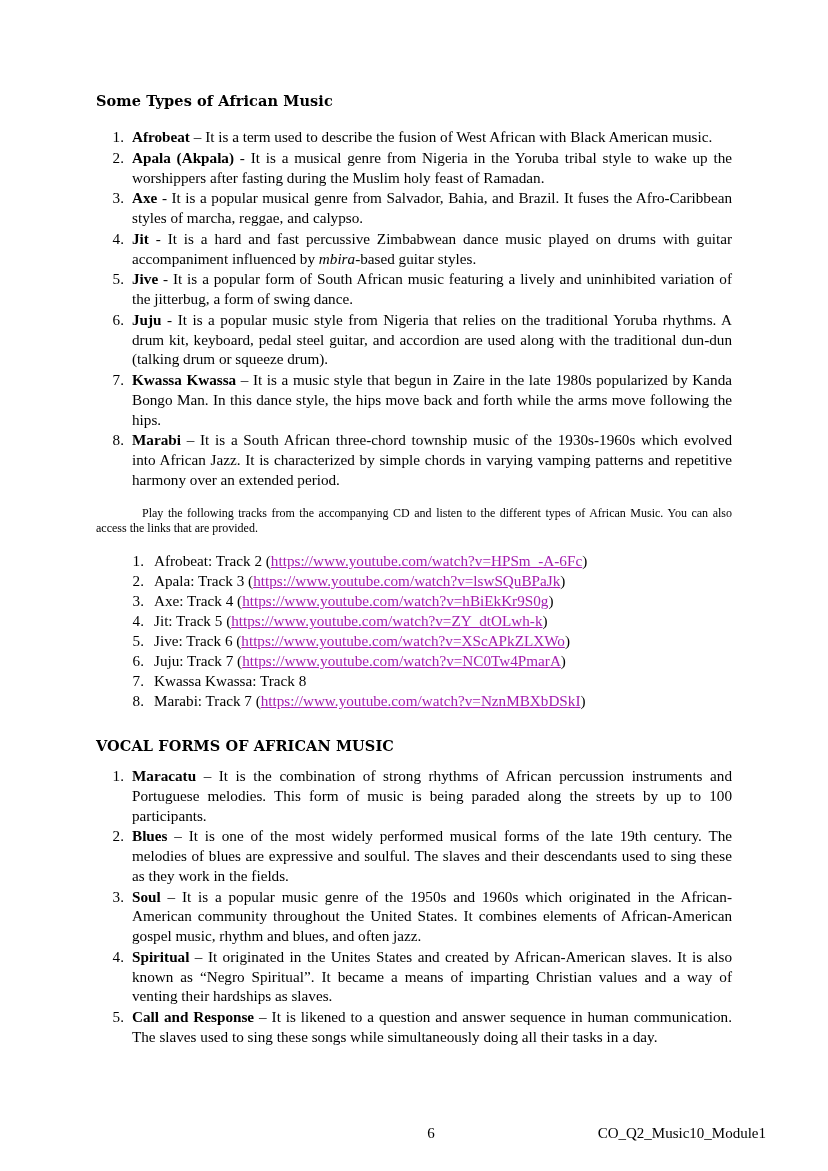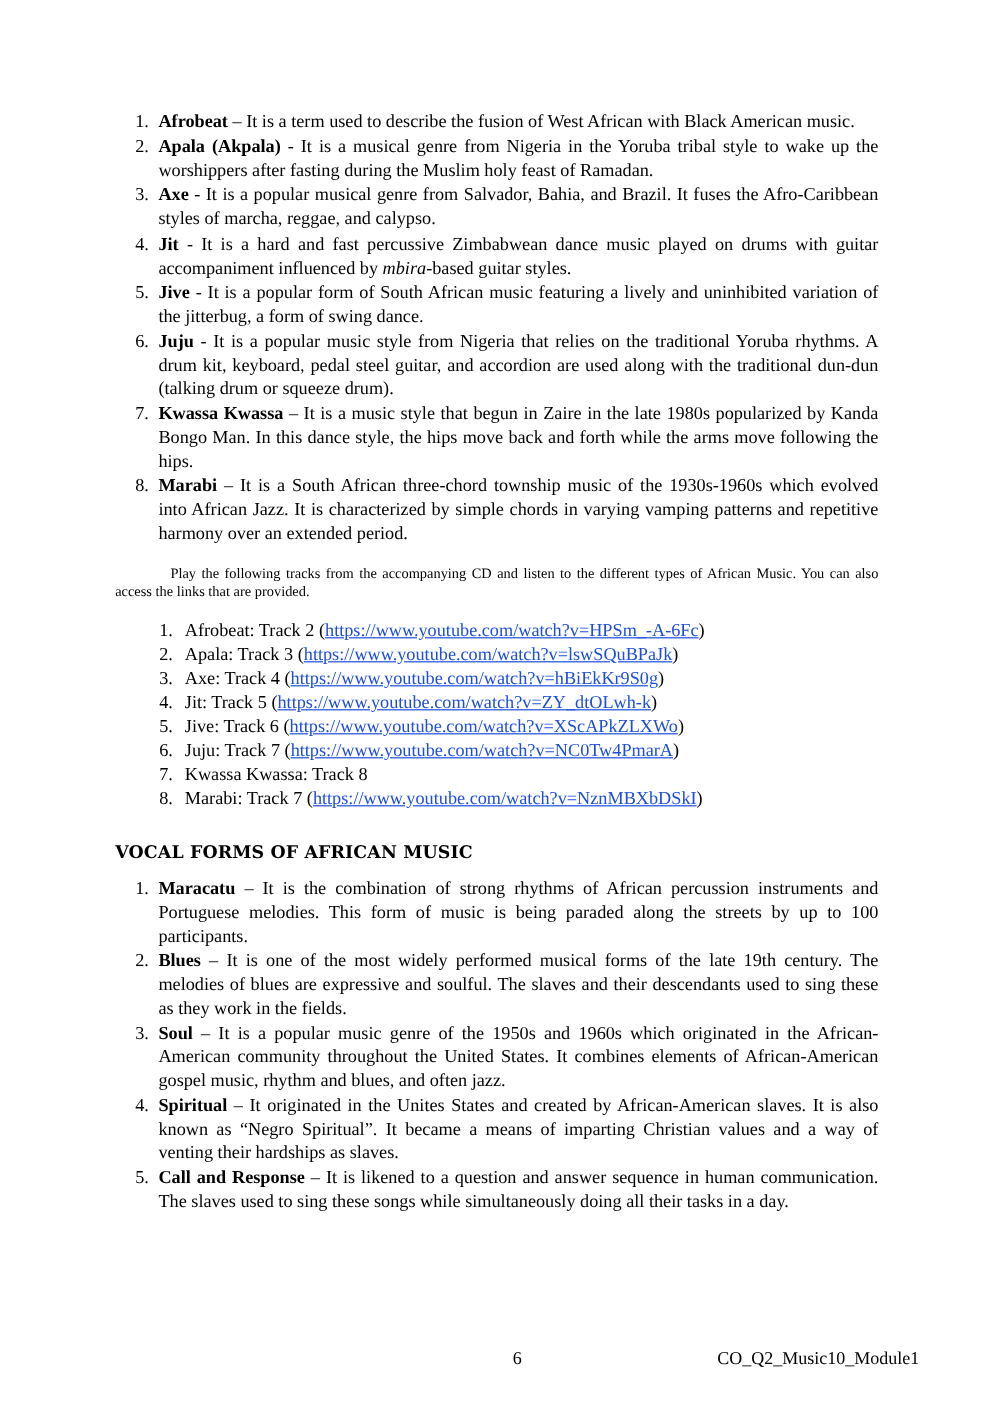--- a/index.html
+++ b/index.html
@@ -89,21 +89,21 @@
   }
   ol.track-list > li .marker {
     position: absolute;
     left: 28px;
     top: 0;
     width: 20px;
     text-align: right;
   }
   .link {
     text-decoration: underline;
-    color: #1d4ed8;
+    color: #a21caf;
   }
   .track-wrap-indent {
     display: block;
     padding-left: 4px;
   }
 
   .footer {
     position: absolute;
     left: 96px;
     right: 62px;
@@ -123,20 +123,21 @@
     text-align: center;
     white-space: nowrap;
   }
 </style>
 </head>
 <body>
 
 <div class="page">
   <div class="doc-body">
 
+    <h2 class="section-title">Some Types of African Music</h2>
 
     <ol class="num-list">
       <li>
         <span class="marker">1.</span><span class="term">Afrobeat</span><span> – It is a term used to describe the fusion of West African with Black American music.</span>
       </li>
       <li>
         <span class="marker">2.</span><span class="term">Apala (Akpala)</span><span> - It is a musical genre from Nigeria in the Yoruba tribal style to wake up the worshippers after fasting during the Muslim holy feast of Ramadan.</span>
       </li>
       <li>
         <span class="marker">3.</span><span class="term">Axe</span><span> - It is a popular musical genre from Salvador, Bahia, and Brazil. It fuses the Afro-Caribbean styles of marcha, reggae, and calypso.</span>

